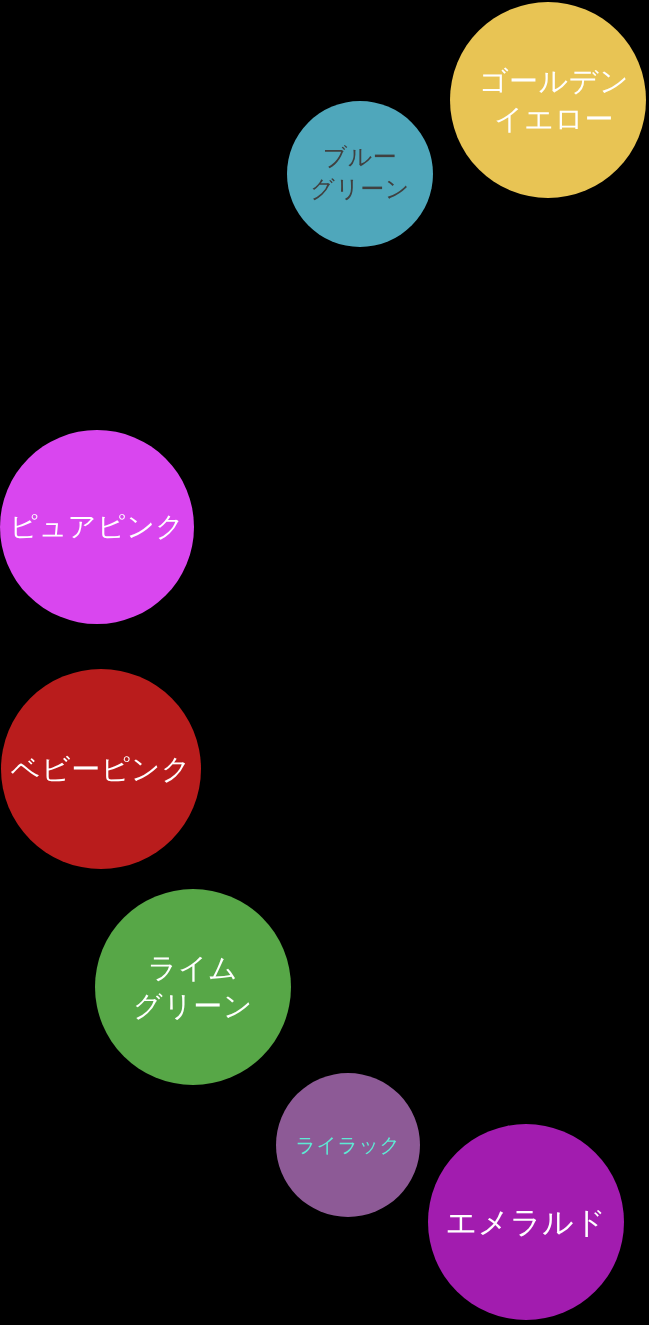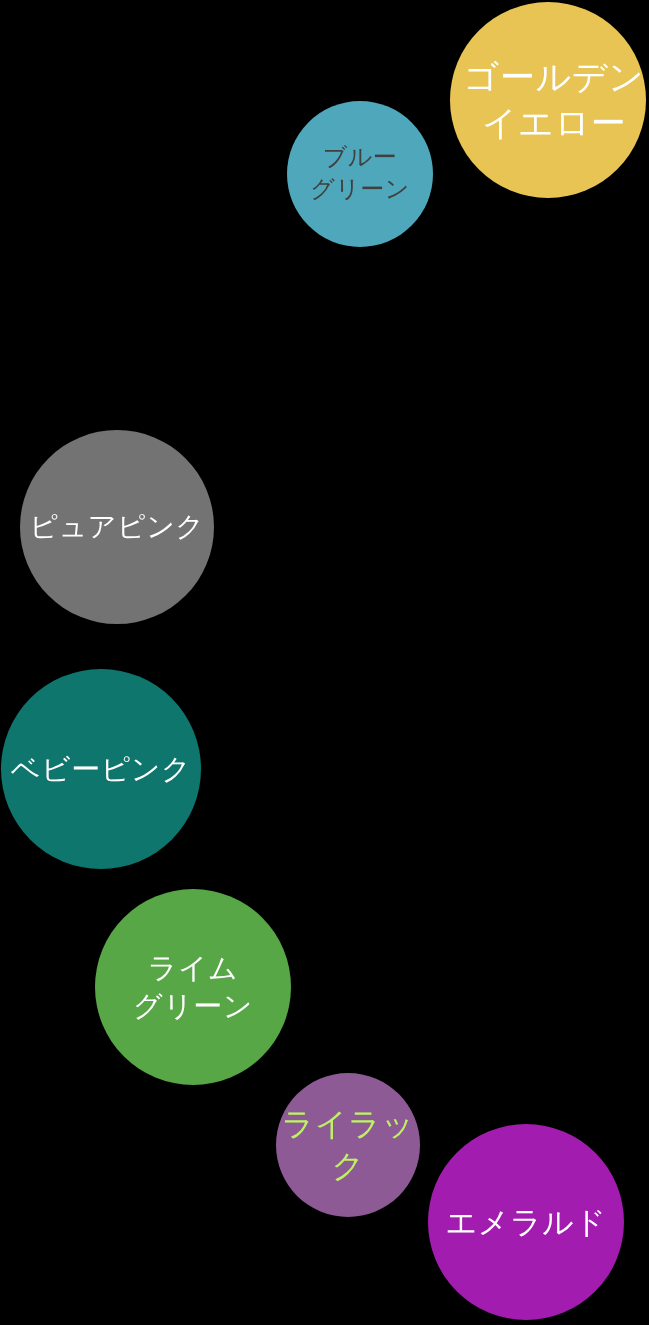--- a/index.html
+++ b/index.html
@@ -31,44 +31,44 @@
     letter-spacing: 0.5px;
     font-weight: 400;
   }
 </style>
 </head>
 <body style="background: rgb(0, 0, 0);">
 
 <div class="canvas">
 
   <div class="color-circle" style="left: 450px; top: 2px; width: 196px; height: 196px; background: rgb(232, 196, 84);">
-    <span class="label" style="font-size: 35px; color: rgb(255, 255, 255); margin-left: 12px;">ゴールデン
+    <span class="label" style="font-size: 29px; color: rgb(255, 255, 255); margin-left: 12px;">ゴールデン
 イエロー</span>
   </div>
 
   <div class="color-circle" style="left: 287px; top: 101px; width: 146px; height: 146px; background: rgb(79, 167, 187);">
     <span class="label" style="font-size: 24px; color: #404040;">ブルー
 グリーン</span>
   </div>
 
 
-  <div class="color-circle" style="left: 20px; top: 430px; width: 194px; height: 194px; background: #737373;">
+  <div class="color-circle" style="left: 0; top: 430px; width: 194px; height: 194px; background: #d946ef;">
     <span class="label" style="font-size: 28px; color: rgb(255, 255, 255);">ピュアピンク</span>
   </div>
 
-  <div class="color-circle" style="left: 1px; top: 669px; width: 200px; height: 200px; background: #0f766e;">
+  <div class="color-circle" style="left: 1px; top: 669px; width: 200px; height: 200px; background: #b91c1c;">
     <span class="label" style="font-size: 29px; color: rgb(255, 255, 255);">ベビーピンク</span>
   </div>
 
   <div class="color-circle" style="left: 95px; top: 889px; width: 196px; height: 196px; background: rgb(87, 167, 71); font-family: Liberation Serif, serif;">
     <span class="label" style="font-size: 29px; color: rgb(255, 255, 255);">ライム
 グリーン</span>
   </div>
 
   <div class="color-circle" style="left: 276px; top: 1073px; width: 144px; height: 144px; background: rgb(141, 90, 150);">
-    <span class="label" style="font-size: 32px; color: #bef264;">ライラック</span>
+    <span class="label" style="font-size: 20px; color: #5eead4;">ライラック</span>
   </div>
 
   <div class="color-circle" style="left: 428px; top: 1124px; width: 196px; height: 196px; background: #a21caf;">
     <span class="label" style="font-size: 31px; color: rgb(255, 255, 255);">エメラルド</span>
   </div>
 
 </div>
 
 </body></html>

